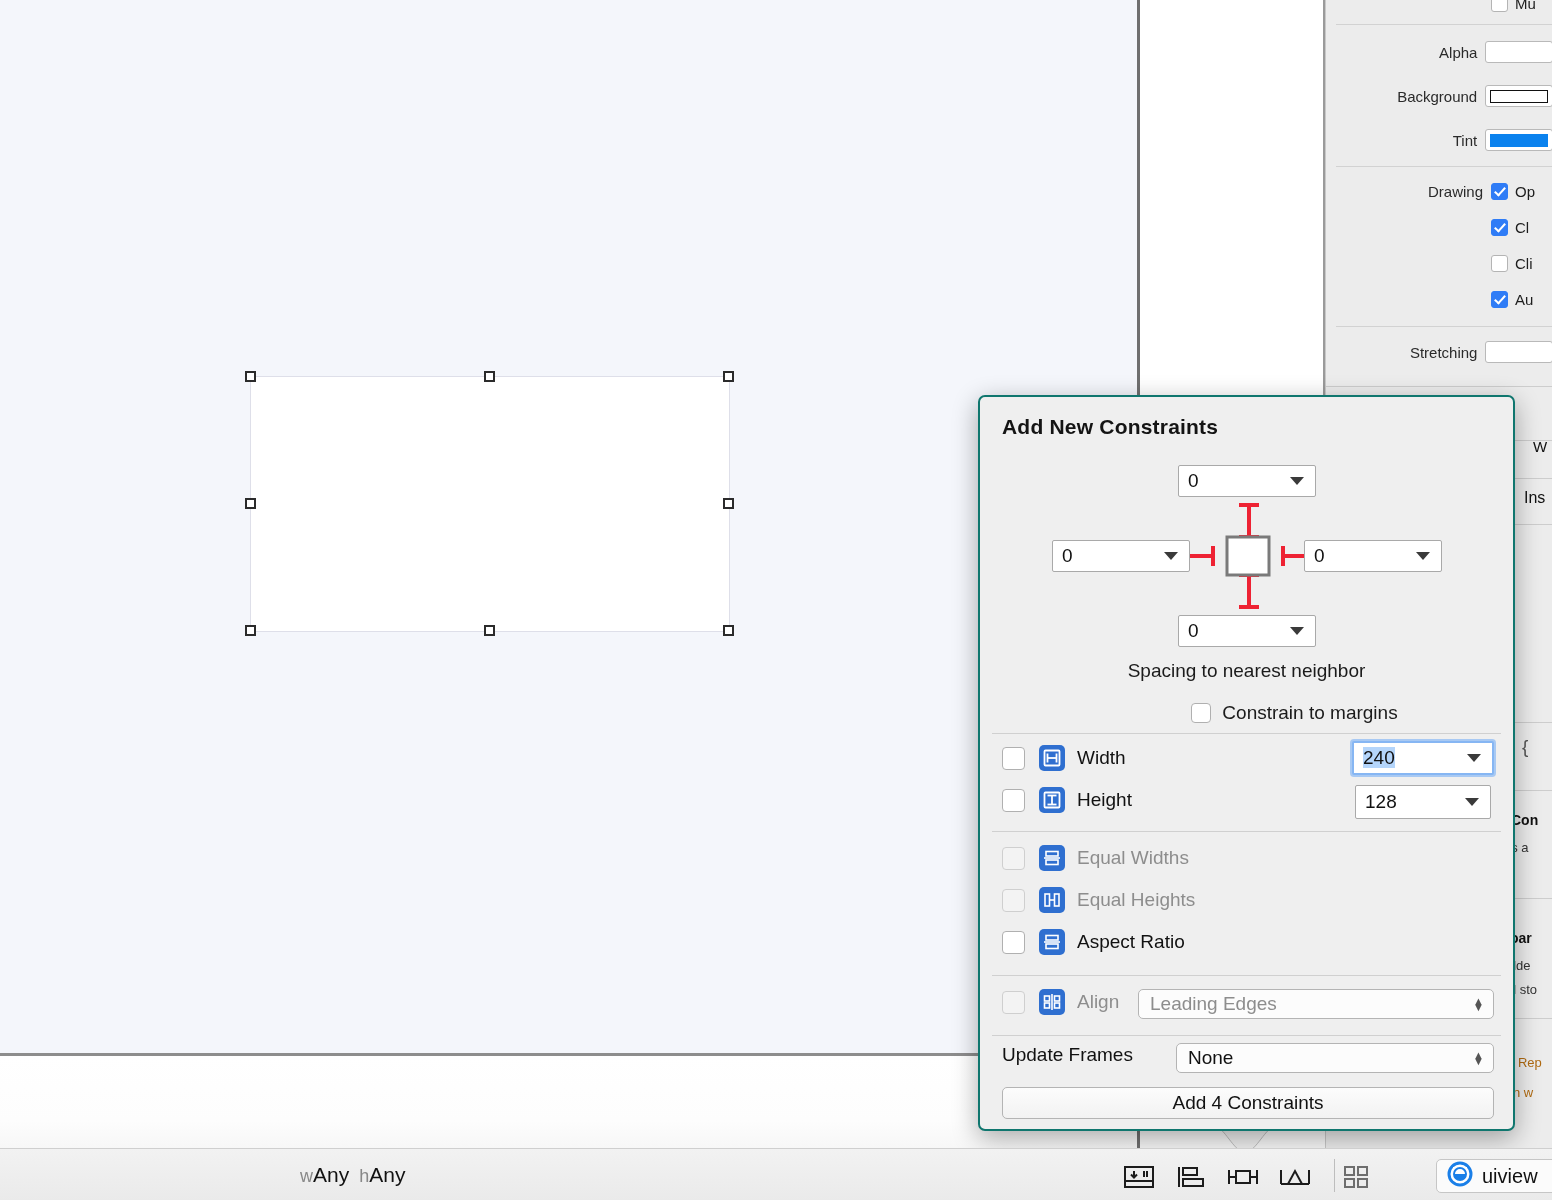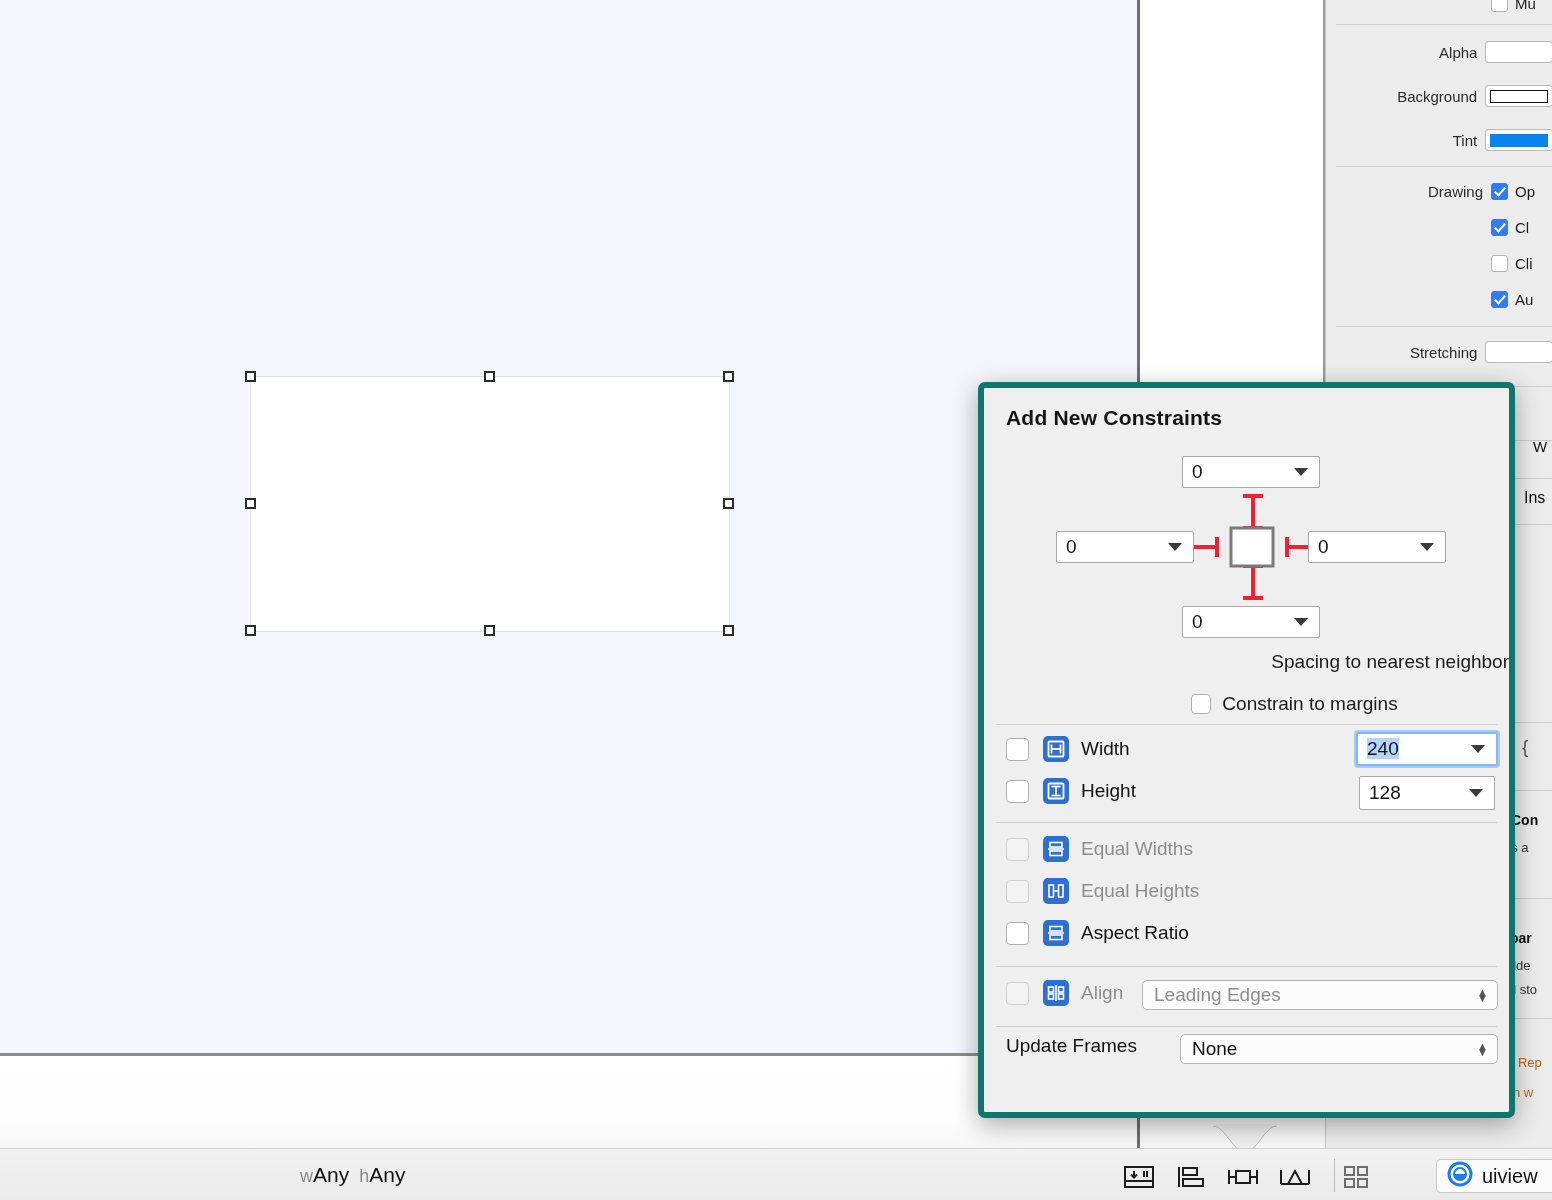--- a/index.html
+++ b/index.html
@@ -100,23 +100,23 @@
   .cut-text{font-size:15px;color:#1d1d1d;white-space:nowrap;margin-left:7px;}
 
   
   .lib-sep{position:absolute;left:0;right:0;height:1px;background:#cdcdcd;}
   .lib-title{font-size:14px;font-weight:bold;color:#111;white-space:nowrap;}
   .lib-sub{font-size:13px;color:#333;white-space:nowrap;}
   .lib-sub.orange{color:#b06a10;}
 
   
   #popover{
-    left:978px;top:382px;width:537px;height:736px;
+    left:978px;top:395px;width:537px;height:736px;
     background:#efefef;
-    border:6px solid #0f766e;
+    border:2px solid #0f766e;
     border-radius:7px;
     box-shadow:0 7px 26px rgba(0,0,0,.33);
     box-sizing:border-box;
   }
   #popover-tail{
     left:1213px;top:1124px;width:64px;height:30px;
     overflow:hidden;
   }
   #popover-tail svg{display:block;}
   .pop-title{
@@ -129,21 +129,21 @@
     display:flex;align-items:center;
   }
   .stepper .val{
     flex:1;padding-left:9px;font-size:19px;color:#111;
   }
   .caret{
     width:0;height:0;border-left:7px solid transparent;border-right:7px solid transparent;
     border-top:8px solid #3a3a3a;margin-right:11px;
   }
   .spacing-caption{
-    position:absolute;width:100%;text-align:right;font-size:19px;color:#1b1b1b;
+    position:absolute;width:100%;text-align:center;font-size:19px;color:#1b1b1b;
   }
   .margins-row{
     position:absolute;display:flex;align-items:center;justify-content:center;width:100%;
     font-size:19px;color:#1b1b1b;
   }
   .pop-sep{position:absolute;left:12px;right:12px;height:1px;background:#d0d0d0;}
   .big-cb{
     width:23px;height:23px;border:1px solid #b0b0b0;background:#fff;border-radius:4px;
     box-sizing:border-box;flex:0 0 auto;
   }
@@ -479,20 +479,21 @@
 
   <div class="uf-label" style="left:22px;top:647px;">Update Frames</div>
   <div class="popselect" style="left:196px;top:646px;width:318px;">
     <span class="val">None</span>
     <span class="chev">
         <span>▲</span>
         <span>▼</span>
       </span>
   </div>
 
+  <div class="pop-button" style="left:22px;top:690px;width:492px;">Add 4 Constraints</div>
 </div>
 
 <div class="abs" id="bottom-bar">
 
   <div class="size-class" style="left:300px;top:14px;">
     <span class="sc-small">w</span>
     <span class="sc-big">Any</span>
     <span class="sc-small" style="margin-left:10px;">h</span>
     <span class="sc-big">Any</span>
   </div>

